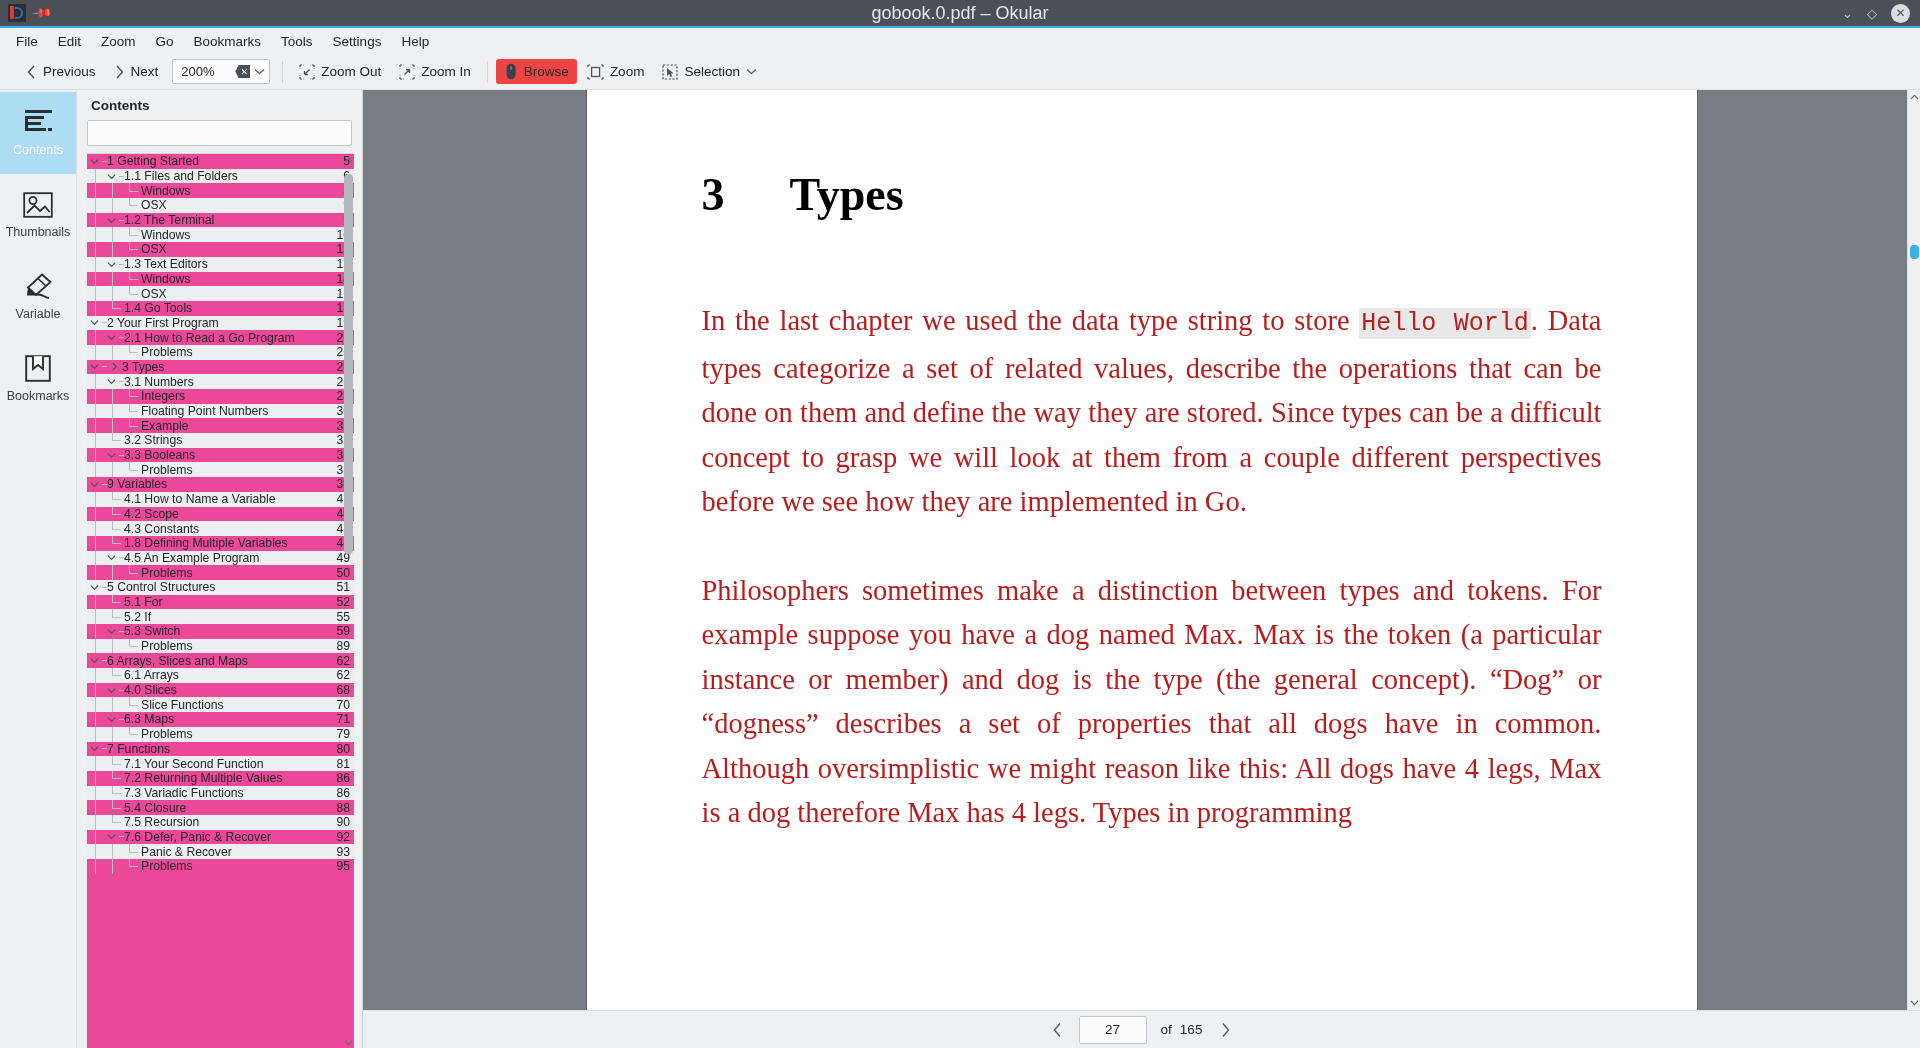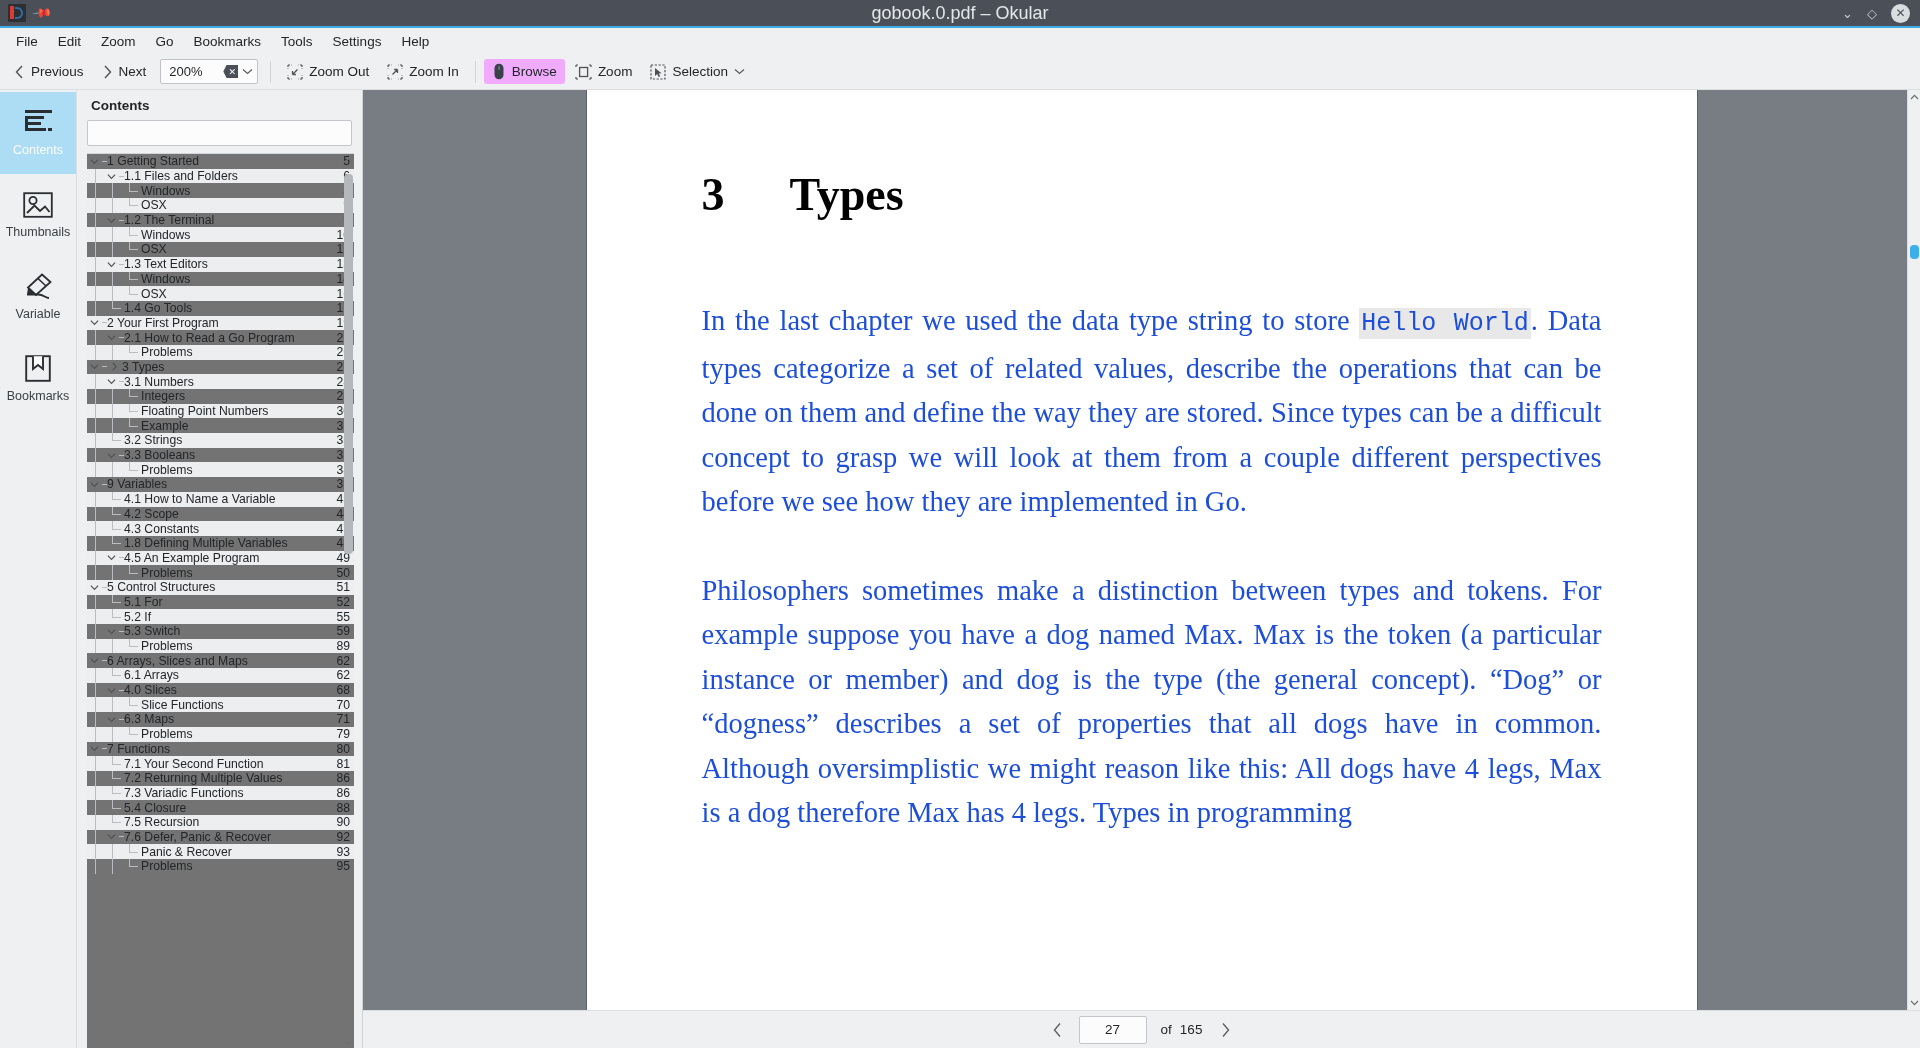--- a/index.html
+++ b/index.html
@@ -43,30 +43,30 @@
   #menubar {
     height: 26px; display: flex; align-items: center;
     background: #eff0f1; padding-left: 6px;
     font-size: 13.5px; color: #232629;
   }
   #menubar .menu-item { padding: 3px 10px; border-radius: 2px; cursor: default; }
 
   
   #toolbar {
     height: 36px; display: flex; align-items: center;
-    background: #eff0f1; padding: 0 6px; gap: 2px;
+    background: #eff0f1; padding: 0 18px; gap: 2px;
     border-bottom: 1px solid #dcdedf;
     font-size: 13.5px; color: #232629;
   }
   .tbar-btn {
     display: flex; align-items: center; gap: 6px;
     padding: 4px 8px; border-radius: 3px; cursor: default;
     white-space: nowrap;
   }
-  .tbar-btn.active { background: #f0abfc; }
+  .tbar-btn.active { background: #ef4444; }
   .tbar-sep { width: 1px; height: 22px; background: #d2d5d7; margin: 0 6px; }
   .zoom-combo {
     display: flex; align-items: center;
     border: 1px solid #bfc3c7; background: #fcfcfc; border-radius: 2px;
     height: 25px; width: 98px; margin: 0 4px; padding: 0 4px;
   }
   .zoom-combo .zval { flex: 1; font-size: 13px; color:#232629; text-align:left; padding-left:4px; }
   .zc-clear {
     width: 15px; height: 13px; background: #4b5058; color: #fff;
     border-radius: 2px 0 0 2px; font-size: 9px;
@@ -105,21 +105,21 @@
   #toc-search {
     margin: 0 10px 7px 10px; height: 26px;
     border: 1px solid #c3c7cb; background: #fcfcfc; border-radius: 2px;
   }
   #toc-search input { width:100%; height:100%; border:none; outline:none; background:transparent;
     font-family:"Liberation Sans",sans-serif; font-size:13px; padding:0 6px; color:#232629; }
   #toc-scroll {
     flex: 1; margin: 0 8px 0 10px;
     border-top: 1px solid #d5d8da;
     overflow: hidden; position: relative;
-    background: #737373;
+    background: #ec4899;
   }
   #toc-list { }
   .toc-row {
     display: flex; align-items: center;
     height: 14.7px; font-size: 12.2px; color: #232629;
     white-space: nowrap; cursor: default; position: relative;
   }
   .toc-row.alt { background: #eceef0; }
   .toc-row .lbl { flex: 1; overflow: hidden; text-overflow: ellipsis; }
   .toc-row .pg { padding-right: 4px; font-size: 12.2px; color:#232629; }
@@ -151,21 +151,21 @@
   }
   #page-inner { padding: 78px 95px 0 115px; }
   .doc-h1 {
     font-family: "Liberation Serif", serif;
     font-size: 46px; font-weight: bold; color: #000;
     letter-spacing: 0px; margin-bottom: 78px;
   }
   .doc-h1 .num { display:inline-block; width: 88px; }
   .doc-p {
     font-family: "Liberation Serif", serif;
-    font-size: 28.5px; line-height: 44.5px; color: #1d4ed8;
+    font-size: 28.5px; line-height: 44.5px; color: #b91c1c;
     text-align: justify; text-justify: inter-word;
     margin-bottom: 44px;
     margin-top: 44px;
   }
   .code {
     font-family: "Liberation Mono", monospace;
     font-size: 25px; background: #e8e8e8;
     padding: 1px 2px;
   }
 

